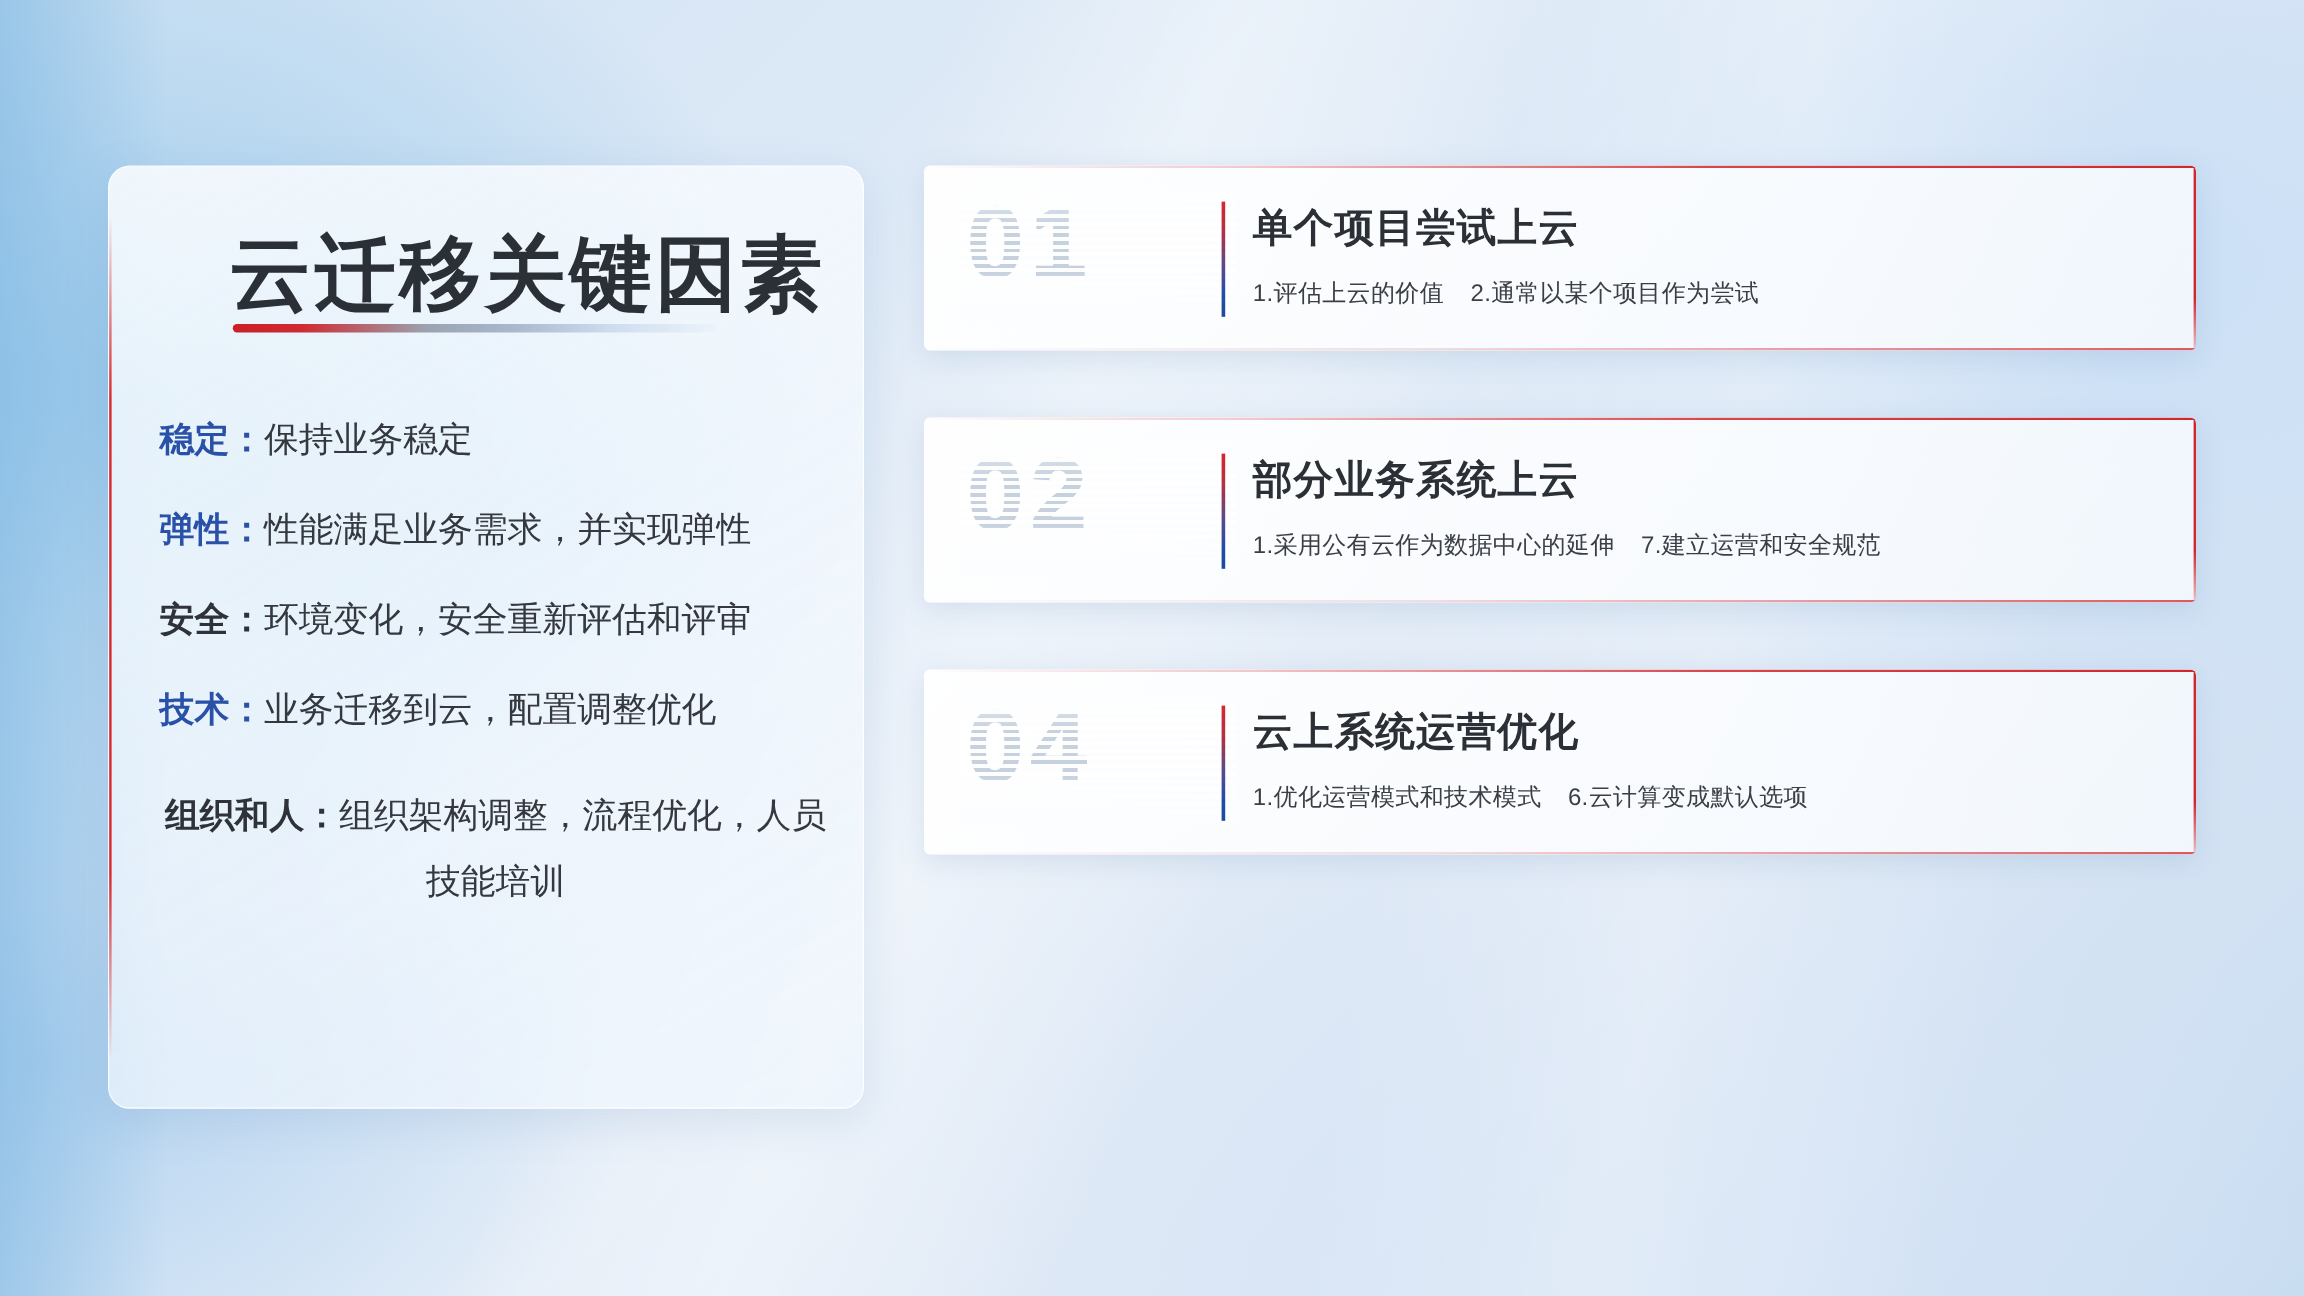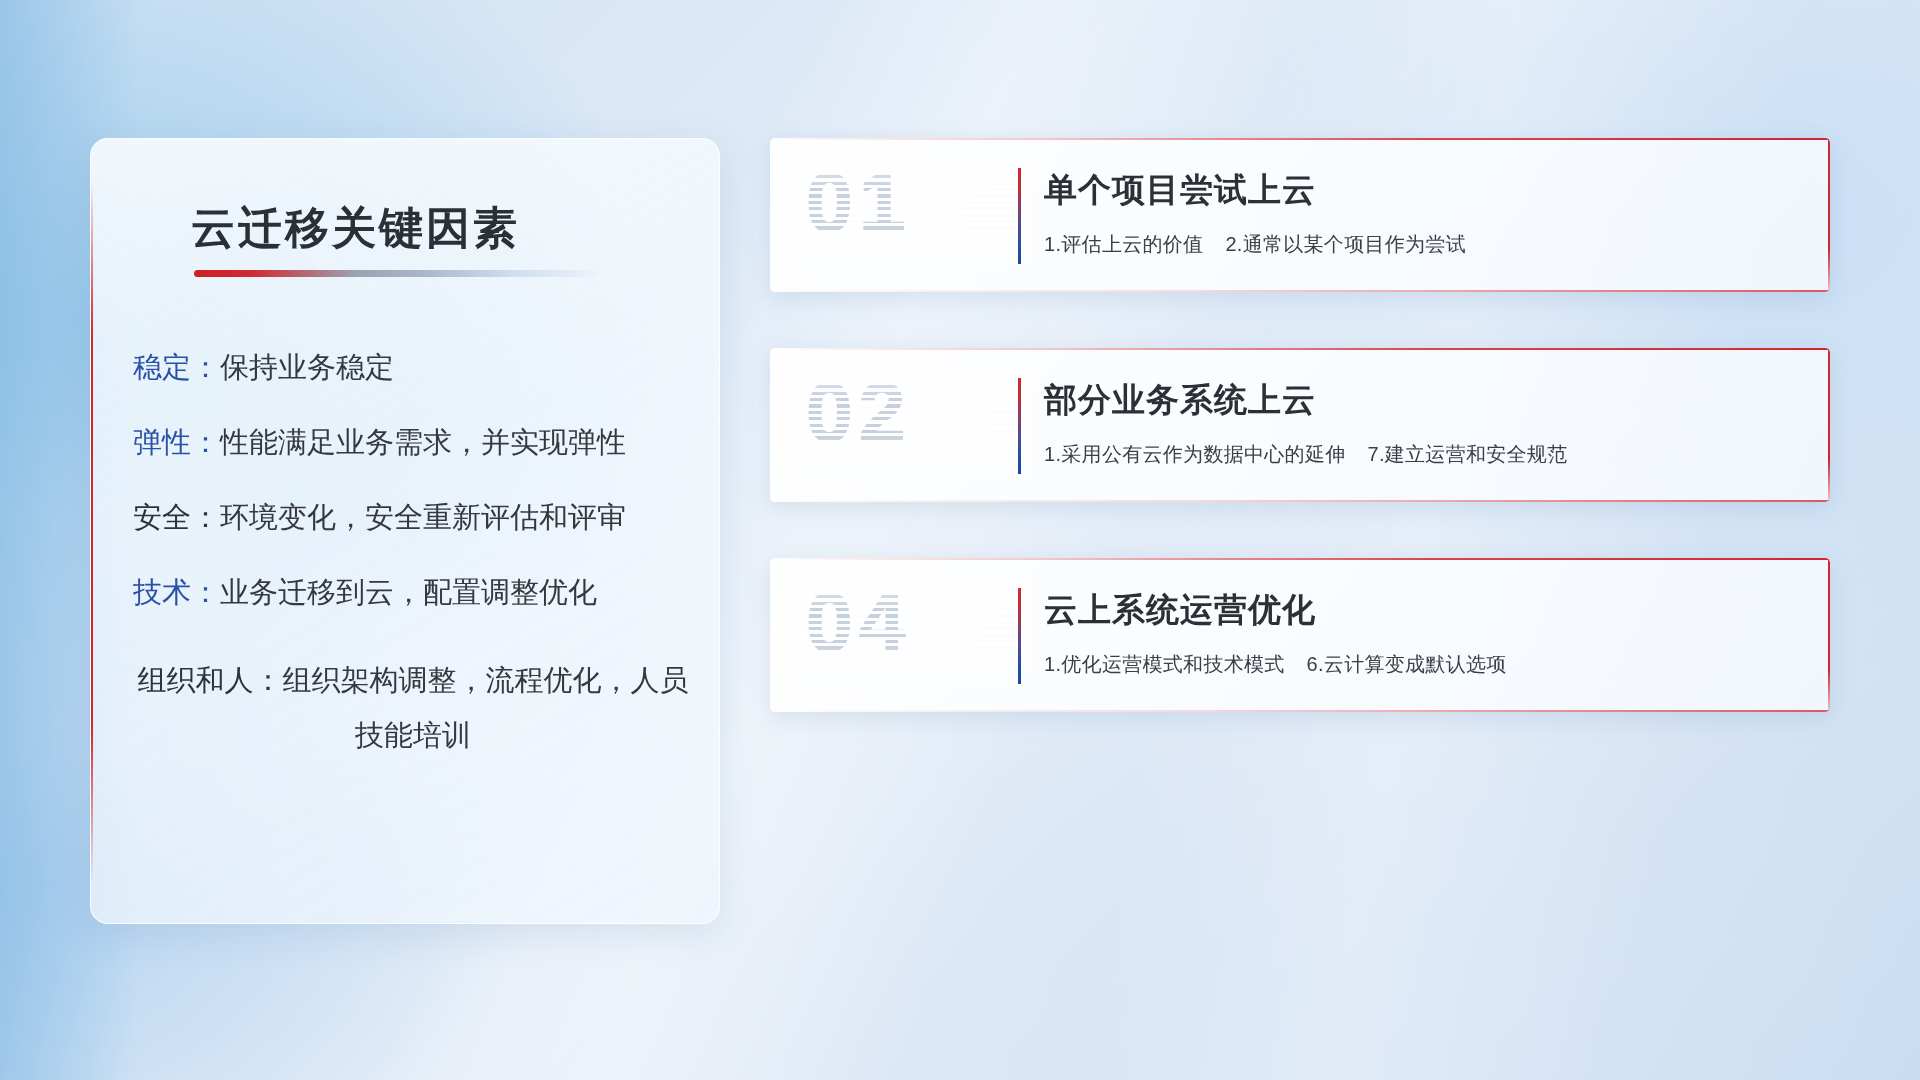--- a/index.html
+++ b/index.html
@@ -58,22 +58,22 @@
   .left-panel-accent {
     position: absolute;
     left: 0; top: 40px; bottom: 40px;
     width: 2px;
     border-radius: 2px;
     background: linear-gradient(180deg, rgba(214,38,46,0) 0%, #d6262e 22%, #d6262e 78%, rgba(214,38,46,0) 100%);
   }
   .panel-title {
     position: absolute;
     left: 100px;
-    top: 60px;
-    font-size: 44px;
+    top: 45px;
+    font-size: 68px;
     font-weight: 700;
     letter-spacing: 3px;
     color: #2b2f36;
     white-space: nowrap;
     font-family: Liberation Serif, serif;
   }
   .title-rule {
     position: absolute;
     left: 103px;
     top: 131px;
@@ -94,21 +94,21 @@
     line-height: 1.0;
     color: #35393f;
     margin-bottom: 46px;
     white-space: nowrap;
   }
   .factor-item.wrap {
     white-space: normal;
     line-height: 1.9;
     text-align: center;
   }
-  .factor-label { color: #2f3339; }
+  .factor-label { color: #2f3339; font-weight: bold; }
   .factor-label.blue { color: #2a51a8; }
 
   
   .cards {
     position: absolute;
     left: 770px;
     top: 138px;
     width: 1060px;
   }
   .card {

